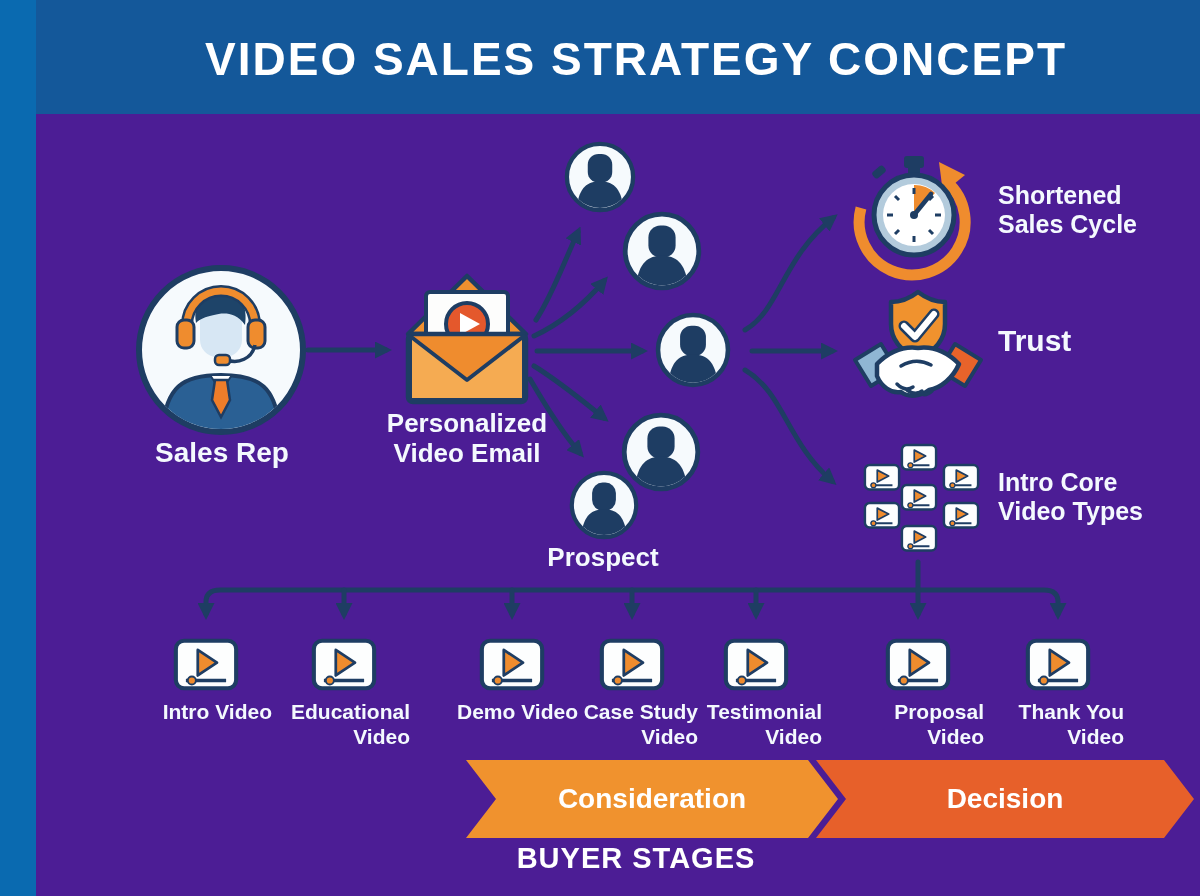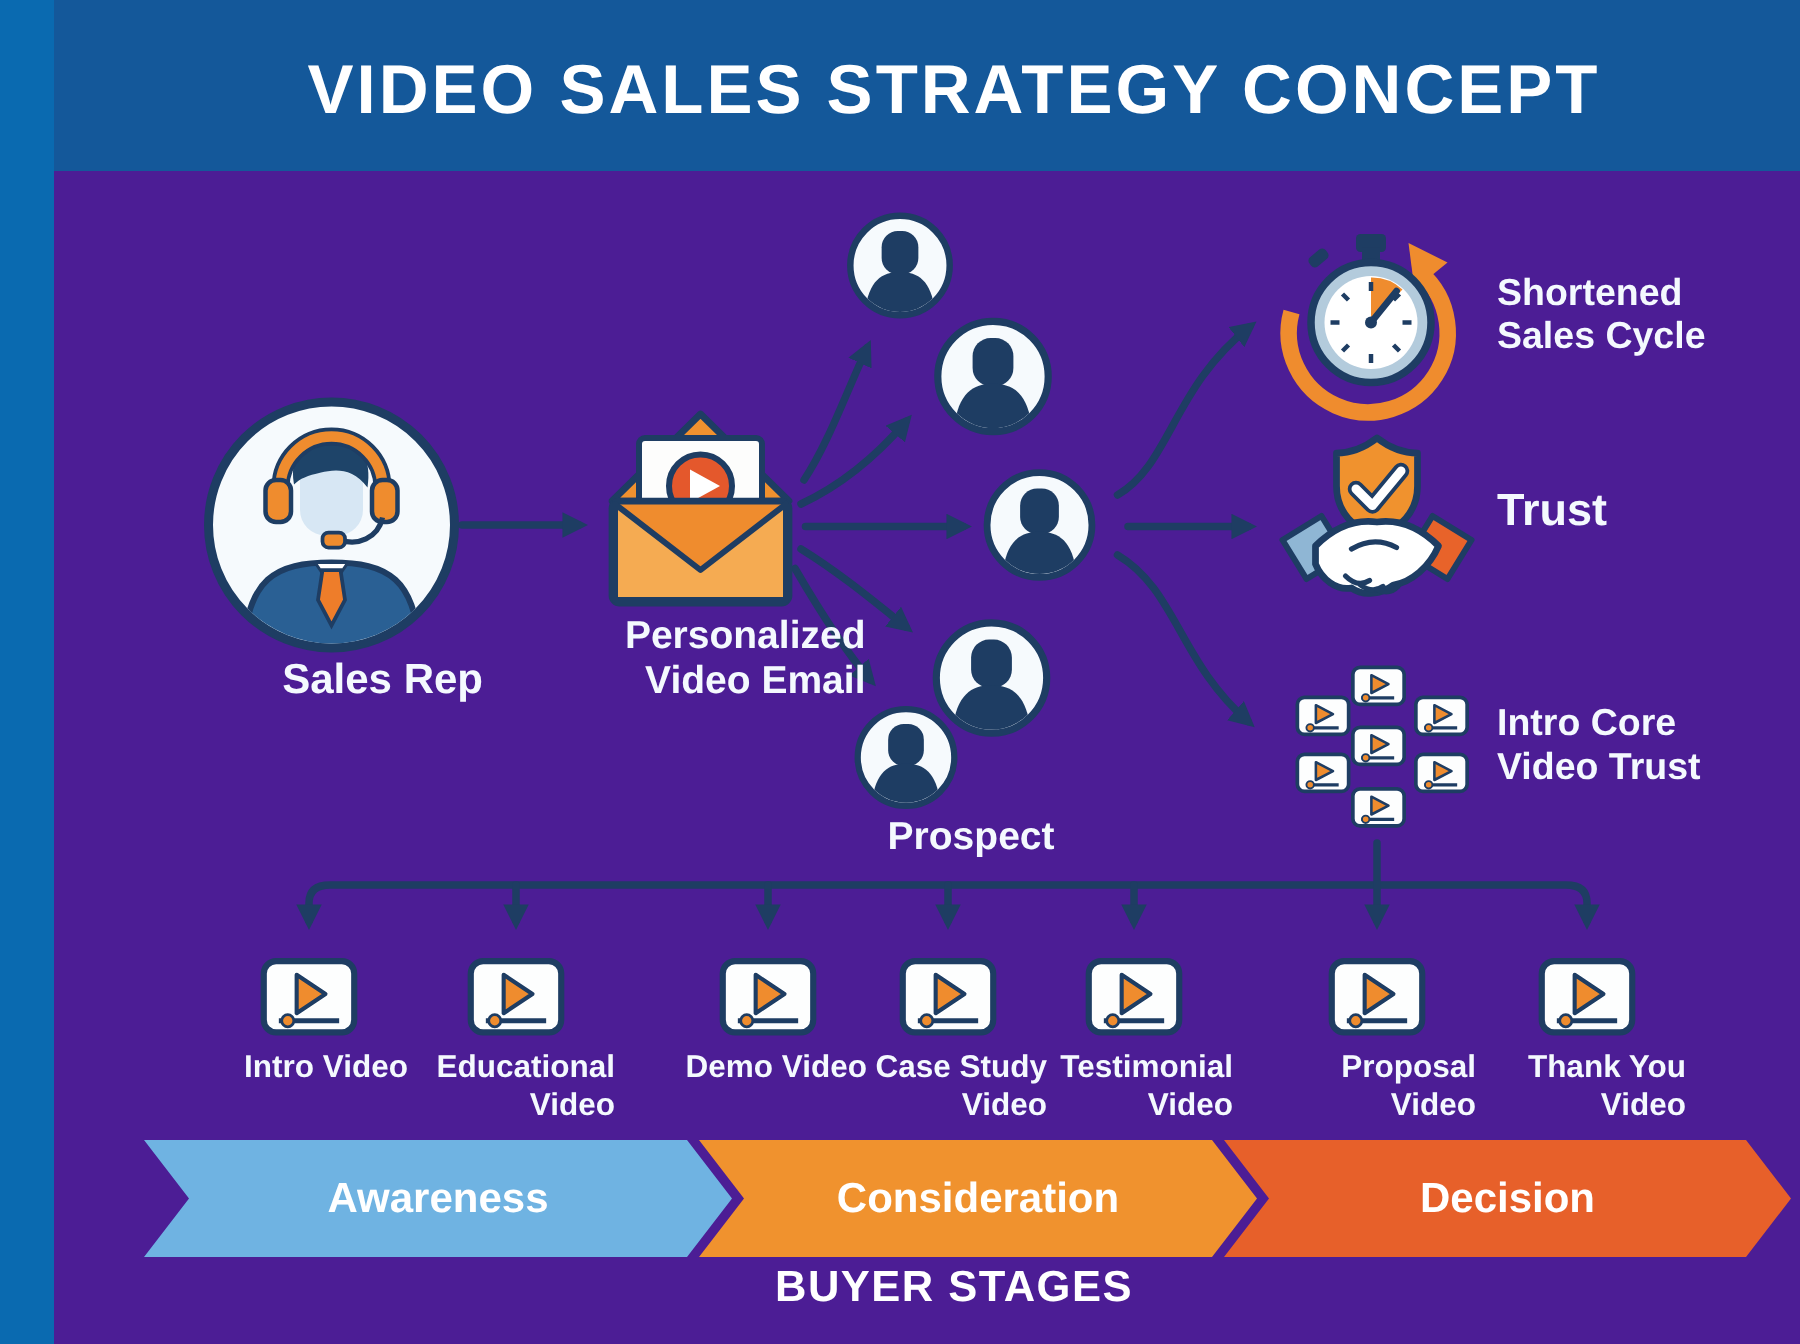--- a/index.html
+++ b/index.html
@@ -3,21 +3,21 @@
 <meta charset="utf-8">
 <style>
   html,body{margin:0;padding:0;background:#0a6ab0;}
   #canvas{position:relative;width:1200px;height:896px;overflow:hidden;
           background:#4c1d95;font-family:Liberation Sans, sans-serif;margin-left:36px;}
   
   .header{position:absolute;left:0;top:0;width:1200px;height:114px;background:#14589a;}
   .title{position:absolute;left:0;top:0;width:1200px;height:114px;line-height:118px;
          text-align:center;color:#ffffff;font-size:46px;font-weight:bold;letter-spacing:2px;}
   
-  .lbl{position:absolute;color:#f4f9fe;font-weight:bold;text-align:right;}
+  .lbl{position:absolute;color:#f4f9fe;font-weight:bold;text-align:center;}
   .lbl .ln{display:block;}
   .left-align{text-align:left;}
   
   .node-svg{position:absolute;}
   svg{display:block;overflow:visible;}
   
   .vitem{position:absolute;width:132px;top:638px;text-align:center;}
   .vitem svg{margin:0 auto;}
   .vitem .vlbl{margin-top:8px;color:#f4f9fe;font-weight:bold;font-size:21px;line-height:25px;text-align:right;}
   
@@ -180,21 +180,21 @@
     <use href="#minivid" x="46" y="3" width="38" height="28.5"></use>
     <use href="#minivid" x="9" y="23" width="38" height="28.5"></use>
     <use href="#minivid" x="88" y="23" width="38" height="28.5"></use>
     <use href="#minivid" x="46" y="43" width="38" height="28.5"></use>
     <use href="#minivid" x="9" y="61" width="38" height="28.5"></use>
     <use href="#minivid" x="88" y="61" width="38" height="28.5"></use>
     <use href="#minivid" x="46" y="84" width="38" height="28.5"></use>
   </svg>
   <div class="lbl left-align" style="left:962px;top:468px;width:190px;font-size:25px;line-height:29px;">
     <span class="ln">Intro Core</span>
-    <span class="ln">Video Trust</span>
+    <span class="ln">Video Types</span>
   </div>
 
   <div class="vitem" style="left:104px;">
     <svg width="66" height="53" viewBox="0 0 72 58">
         <use href="#bigvid" width="72" height="58"></use>
       </svg>
     <div class="vlbl">
       <span class="ln">Intro</span>
       <span class="ln">Video</span>
     </div>
@@ -247,23 +247,20 @@
   <div class="vitem" style="left:956px;">
     <svg width="66" height="53" viewBox="0 0 72 58">
         <use href="#bigvid" width="72" height="58"></use>
       </svg>
     <div class="vlbl">
       <span class="ln">Thank You</span>
       <span class="ln">Video</span>
     </div>
   </div>
 
-  <div class="stage-seg" style="left: 60px; width: 392px; background: rgb(111, 179, 226);">
-    <span>Awareness</span>
-  </div>
   <div class="stage-seg" style="left: 430px; width: 372px; background: rgb(240, 146, 46);">
     <span>Consideration</span>
   </div>
   <div class="stage-seg" style="left: 780px; width: 378px; background: rgb(231, 96, 42);">
     <span>Decision</span>
   </div>
   <div class="caption">BUYER STAGES</div>
 
 </div>
 

